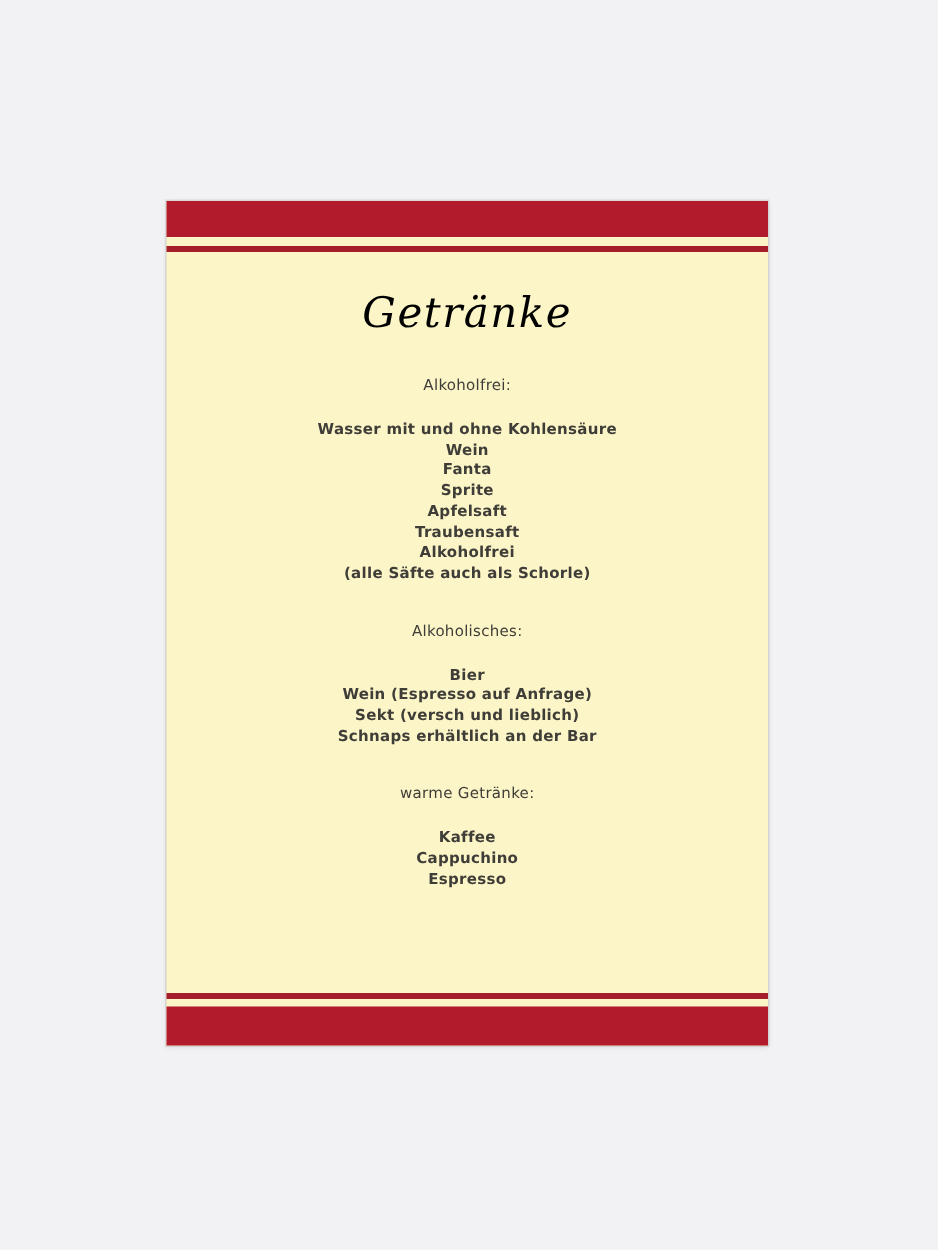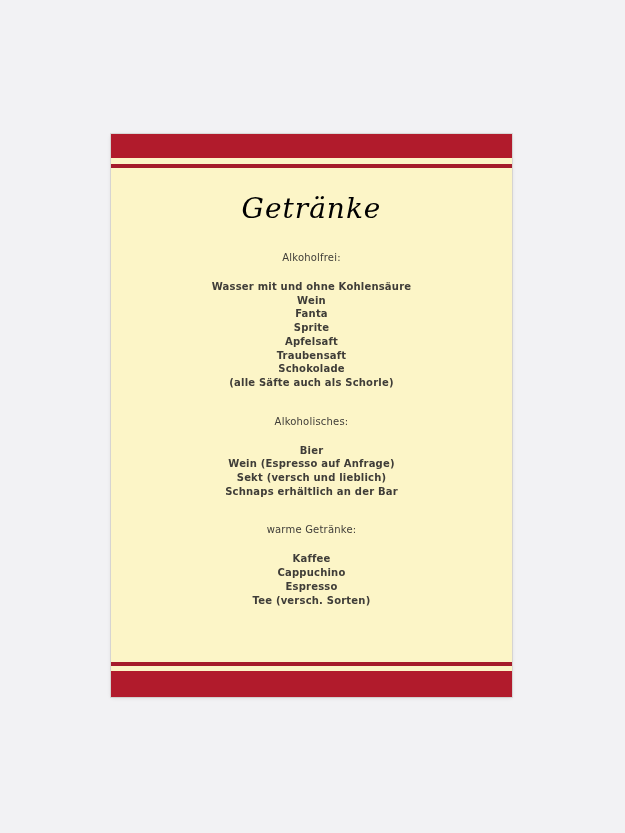--- a/index.html
+++ b/index.html
@@ -87,42 +87,41 @@
 
       <div class="section">
         <div class="section-heading">Alkoholfrei:</div>
         <ul class="item-list">
           <li>Wasser mit und ohne Kohlensäure</li>
           <li>Wein</li>
           <li>Fanta</li>
           <li>Sprite</li>
           <li>Apfelsaft</li>
           <li>Traubensaft</li>
-          <li>Schokolade</li>
+          <li>Alkoholfrei</li>
           <li>(alle Säfte auch als Schorle)</li>
         </ul>
       </div>
 
       <div class="section">
         <div class="section-heading">Alkoholisches:</div>
         <ul class="item-list">
           <li>Bier</li>
           <li>Wein (Espresso auf Anfrage)</li>
           <li>Sekt (versch und lieblich)</li>
           <li>Schnaps erhältlich an der Bar</li>
         </ul>
       </div>
 
       <div class="section">
         <div class="section-heading">warme Getränke:</div>
         <ul class="item-list">
           <li>Kaffee</li>
           <li>Cappuchino</li>
           <li>Espresso</li>
-          <li>Tee (versch. Sorten)</li>
         </ul>
       </div>
     </div>
 
     <div class="rule"></div>
     <div class="gap-bottom"></div>
     <div class="band bottom"></div>
   </div>
 </div>
 

